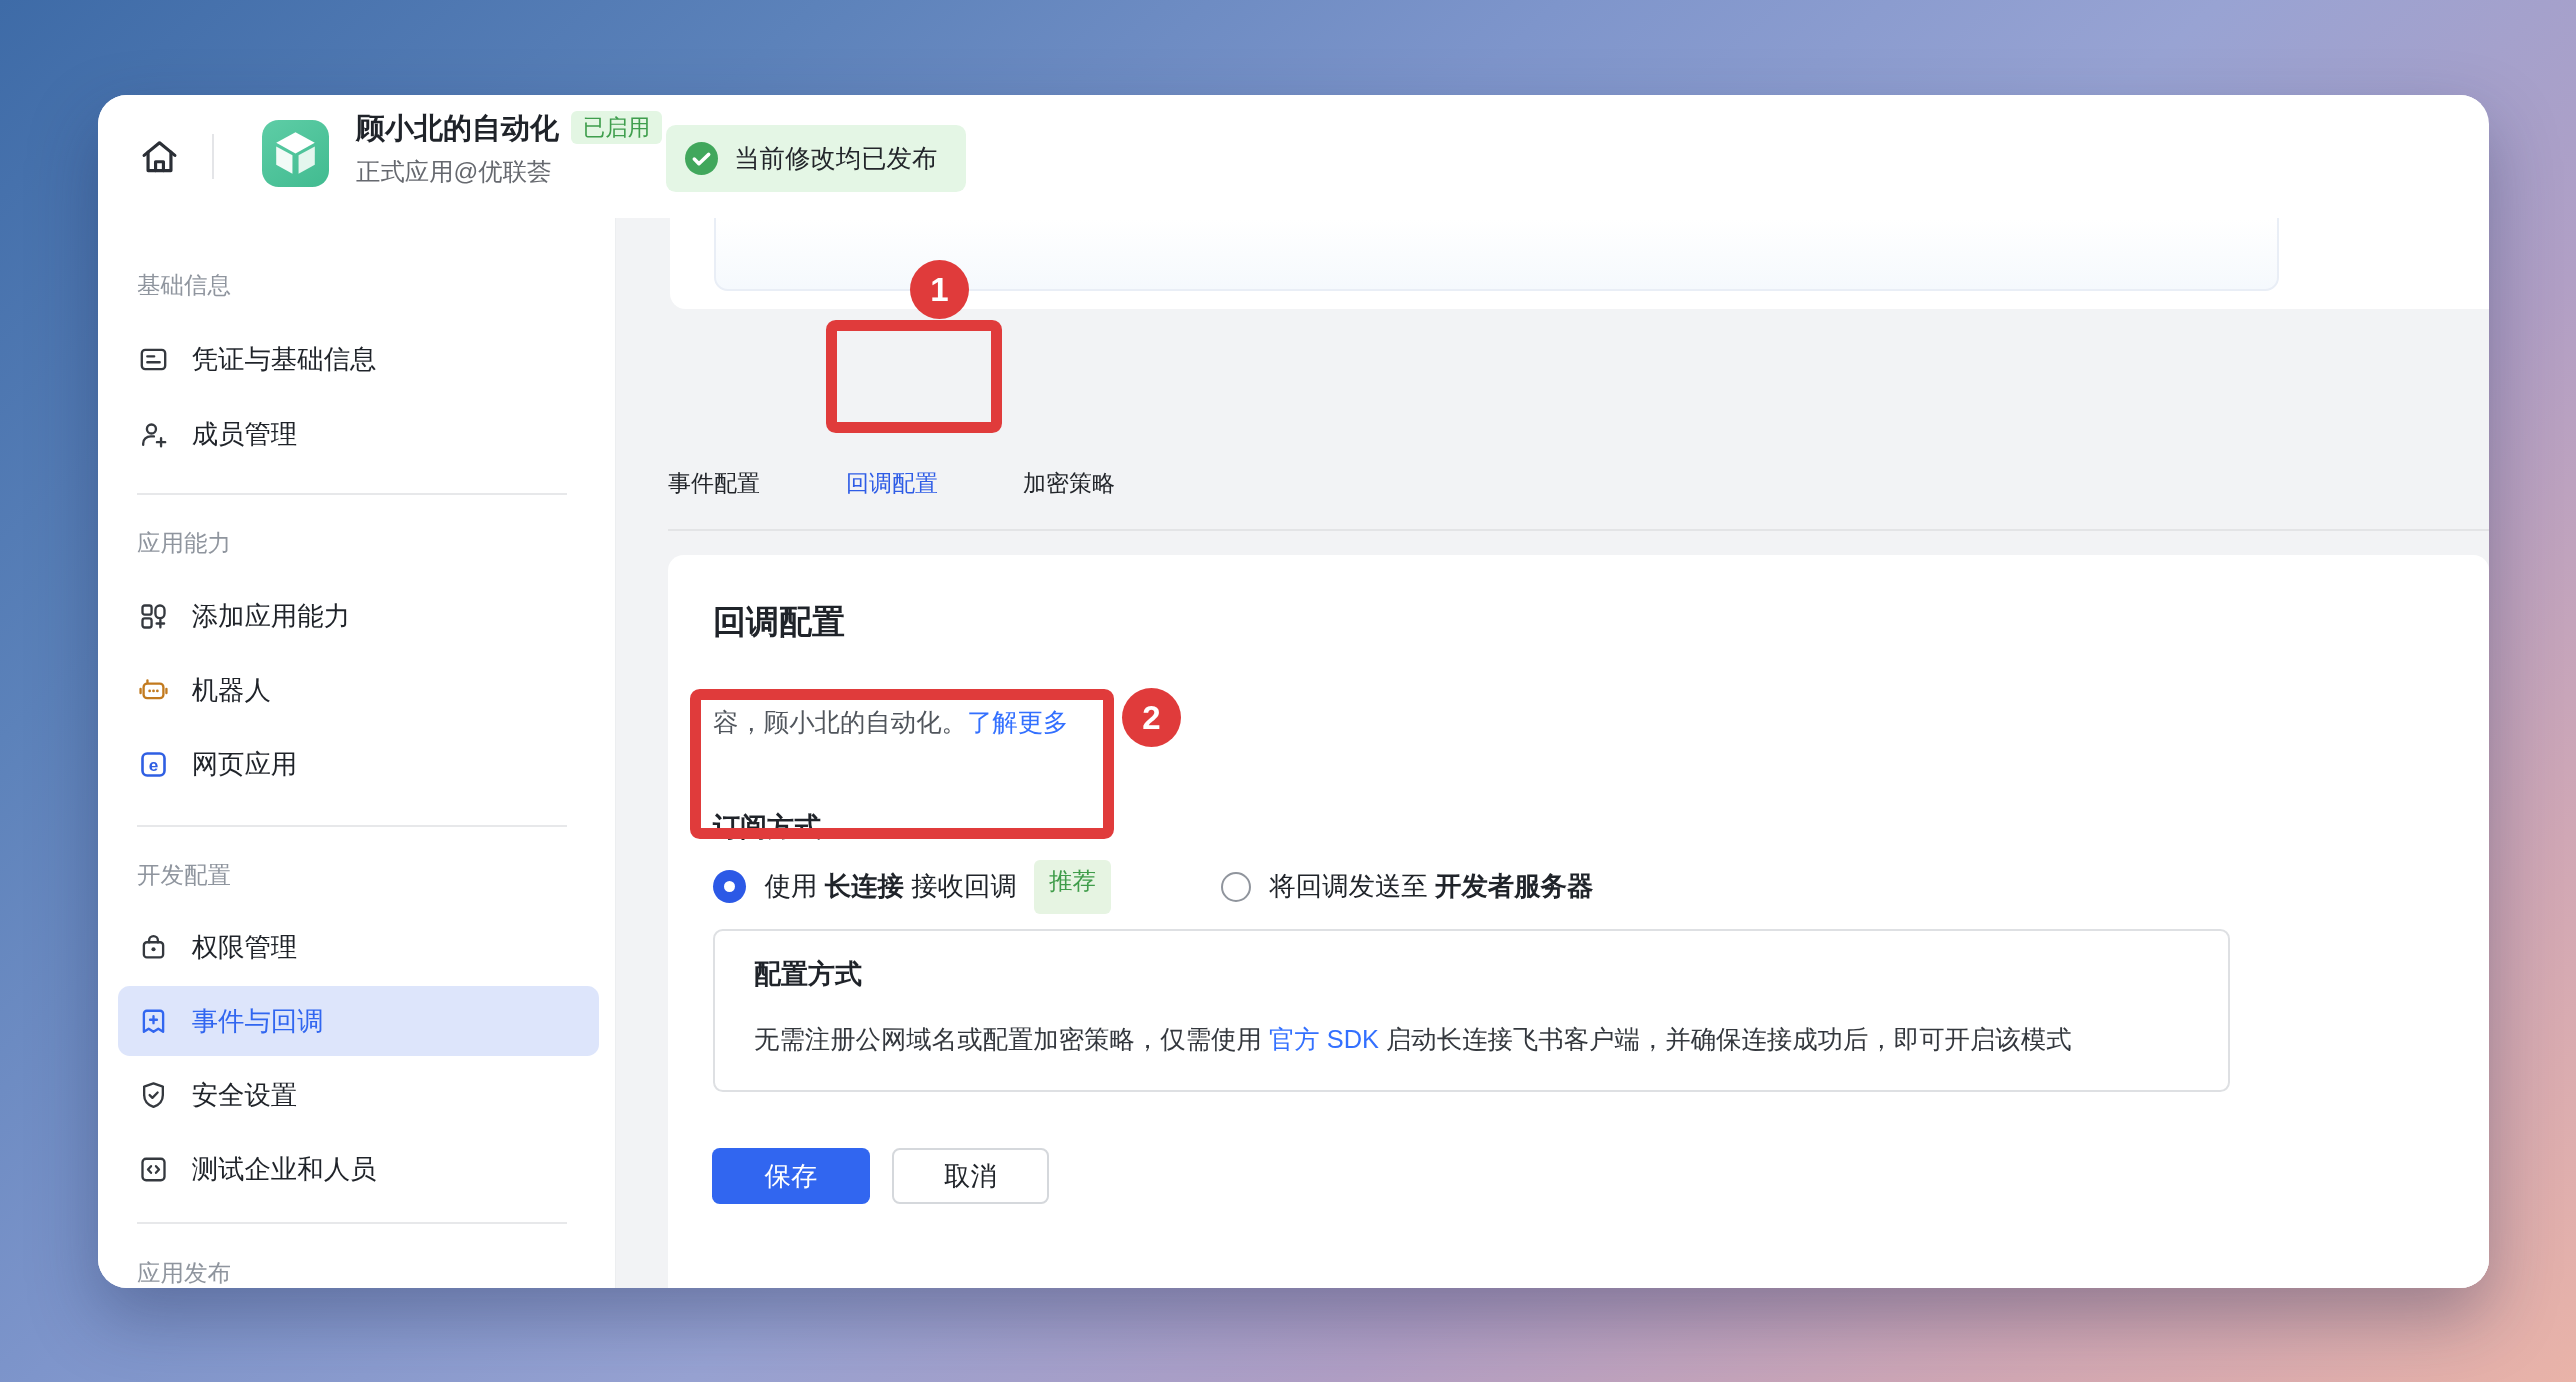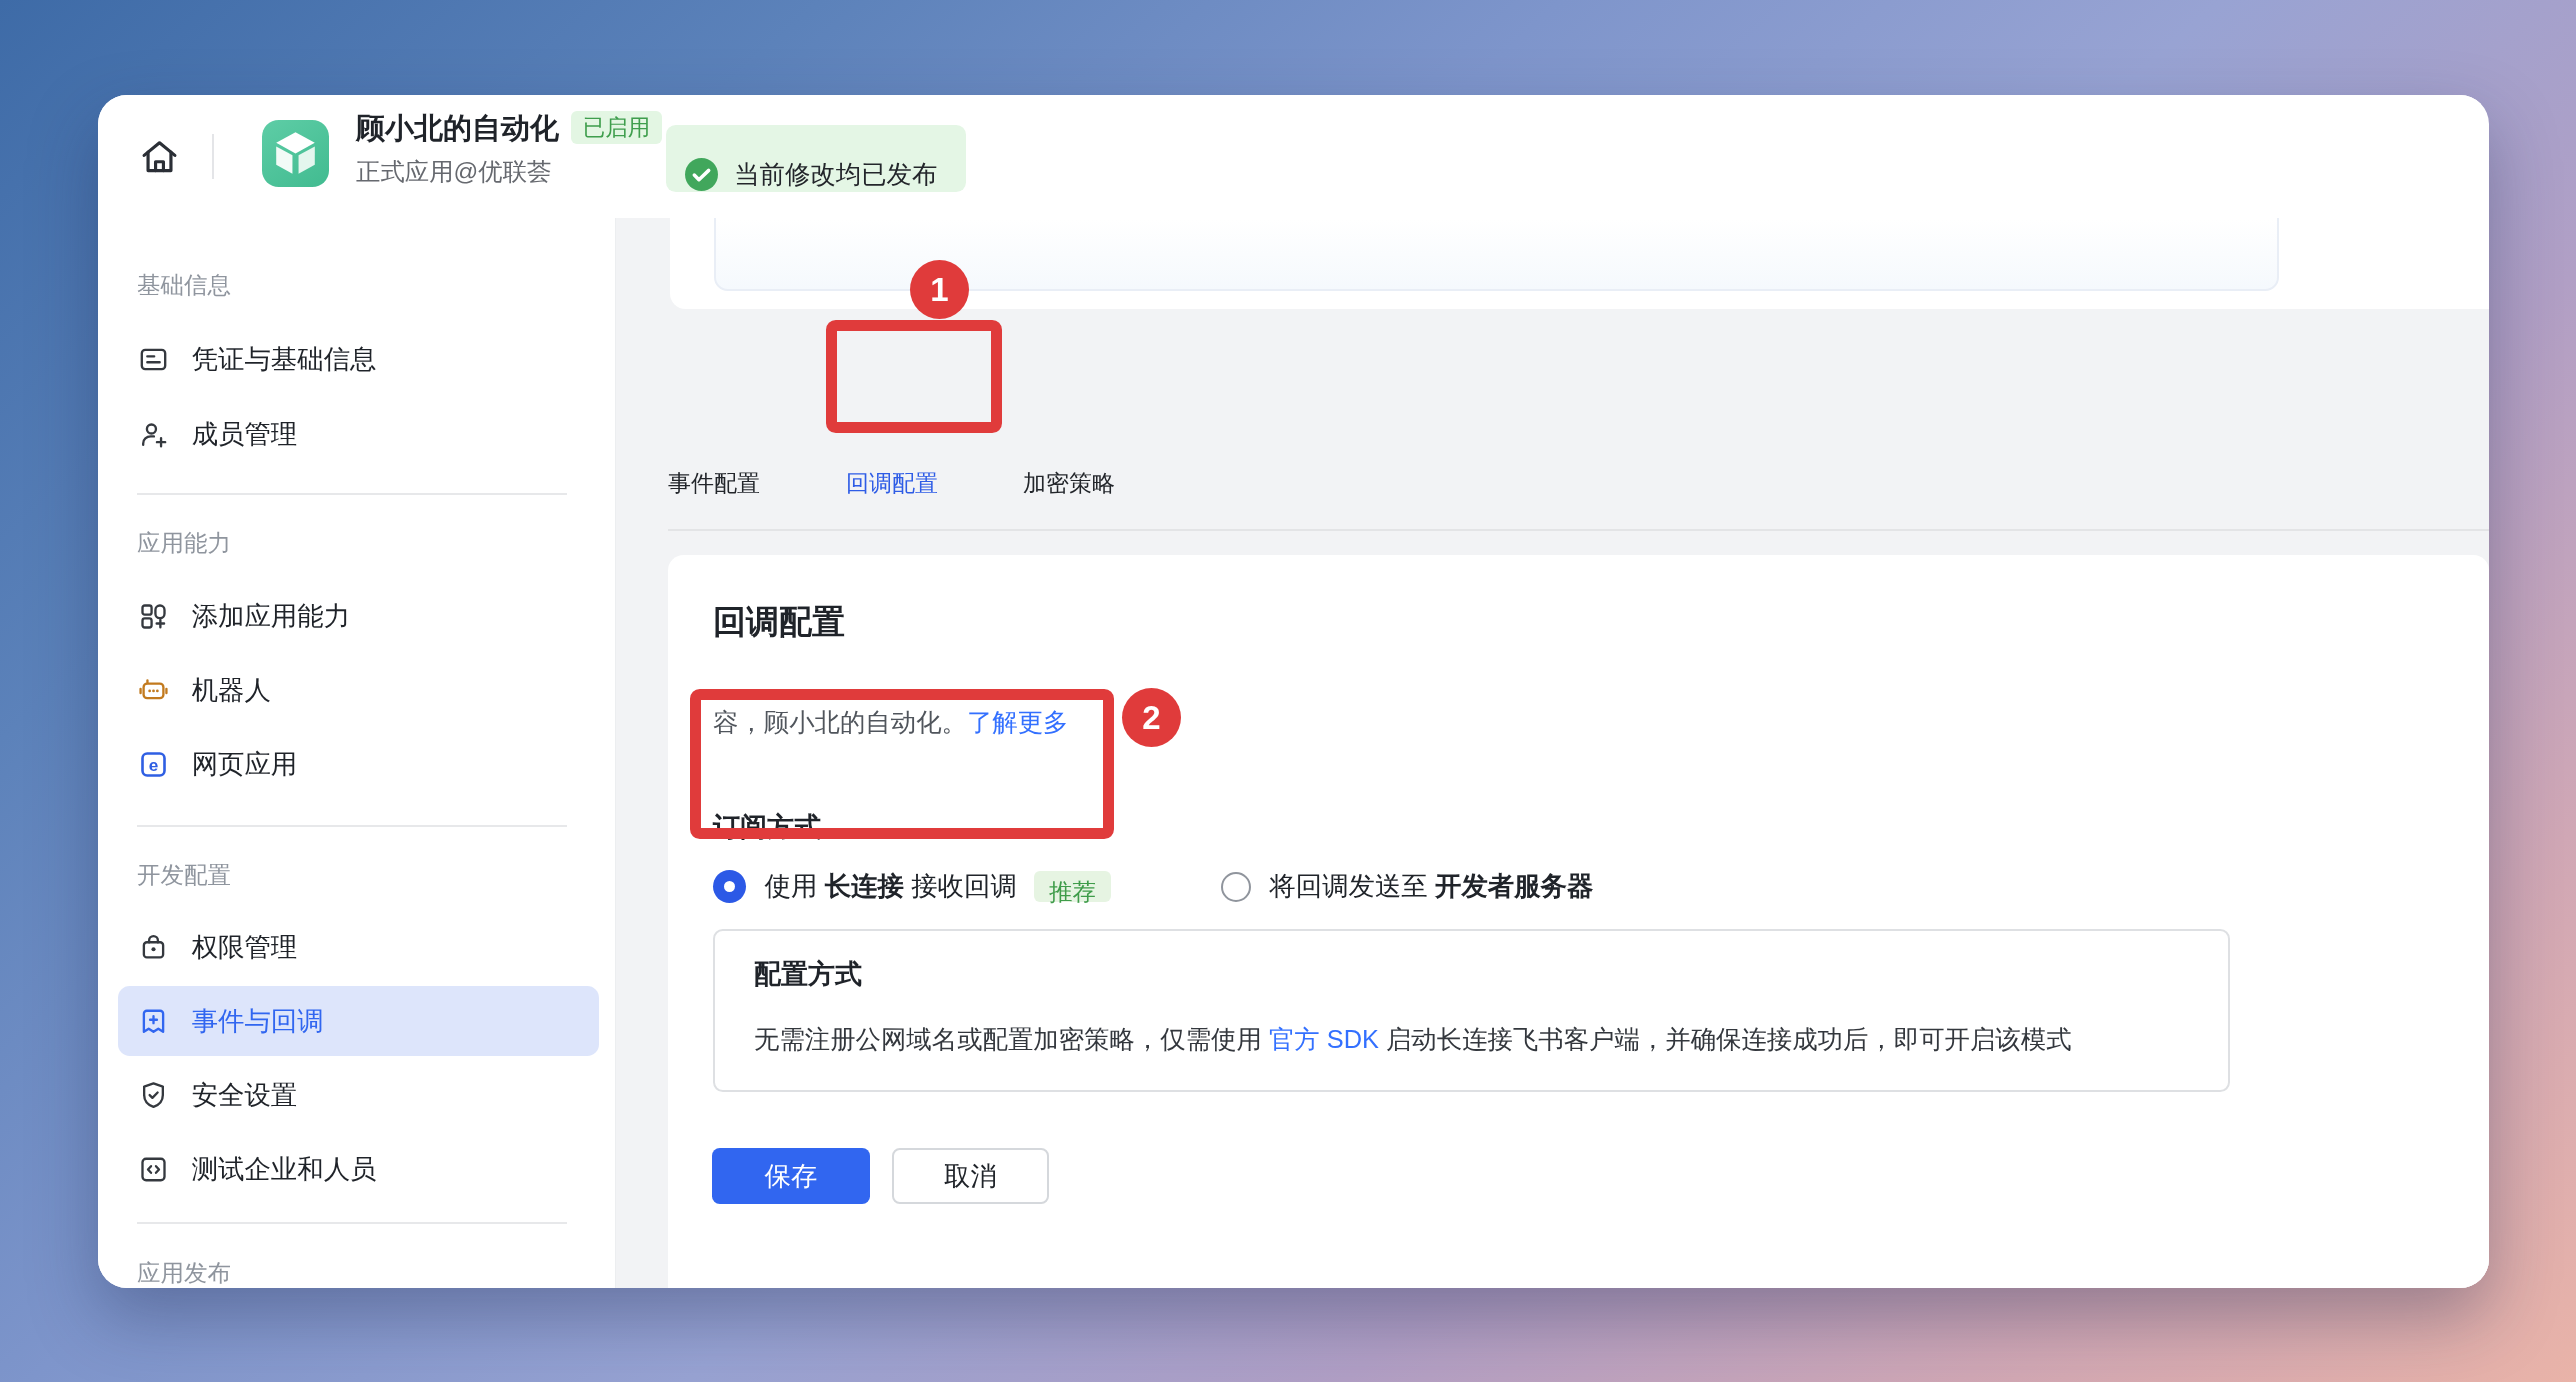--- a/index.html
+++ b/index.html
@@ -21,21 +21,21 @@
   .header { position:absolute; left:0; top:0; right:8px; height:123px; background:#fff; }
   .home-btn { position:absolute; left:39px; top:39px; width:45px; height:45px; cursor:pointer; }
   .header-vdiv { position:absolute; left:114px; top:39px; width:2px; height:45px; background:#e4e5e8; }
   .app-icon { position:absolute; left:164px; top:25.4px; width:67px; height:67px; border-radius:16.6px;
     background:linear-gradient(145deg,#5ecda6,#41bb90); }
   .app-title { position:absolute; left:258px; top:13.7px; font-size:29px; font-weight:bold; color:#1f2329; white-space:nowrap; }
   .status-badge { position:absolute; left:473px; top:15.6px; height:33px; padding:0 11.7px; line-height:33px;
     background:#e3f6e3; color:#3f9e4d; font-size:22.5px; border-radius:5.9px; }
   .app-subtitle { position:absolute; left:258px; top:61px; font-size:24.4px; color:#66696f; white-space:nowrap; }
   .banner { position:absolute; left:568px; top:30px; height:67px; padding:0 29px 0 17.6px;
-    background:#e4f6e5; border-radius:9.8px; display:flex; align-items:flex-end; gap:15.6px; }
+    background:#e4f6e5; border-radius:9.8px; display:flex; align-items:center; gap:15.6px; }
   .banner-text { font-size:25.4px; color:#23262b; white-space:nowrap; }
 
   
   .sidebar { position:absolute; left:0; top:123px; width:518px; bottom:0; background:#fff; border-right:1px solid #eceef0; }
   .side-section { position:absolute; left:39px; font-size:23.5px; color:#8f959e; white-space:nowrap; }
   .side-item { position:absolute; left:19.6px; width:481px; height:47px; display:flex; align-items:center; cursor:pointer; }
   .side-item .ic { width:33px; height:33px; margin-left:19.6px; flex:0 0 auto; }
   .side-item .lbl { margin-left:21.5px; font-size:26.4px; color:#1f2329; white-space:nowrap; }
   .side-item.selected { height:70px; background:#dde5fb; border-radius:11.7px; }
   .side-item.selected .lbl { color:#3166f0; }
@@ -57,21 +57,21 @@
   .cb-title { position:absolute; left:45px; top:45px; font-size:33px; font-weight:bold; color:#1f2329; }
   .cb-desc { position:absolute; left:45px; top:98px; font-size:25.4px; line-height:46px; color:#50555c; white-space:nowrap; }
   .link { color:#3370ff; cursor:pointer; }
   .sub-label { position:absolute; left:45px; top:254px; font-size:27px; font-weight:bold; color:#1f2329; }
   .radio-row { position:absolute; left:45px; top:309px; height:45px; display:flex; align-items:center; }
   .radio-on { width:33px; height:33px; border-radius:50%; background:#2c59e6; position:relative; cursor:pointer; flex:0 0 auto; }
   .radio-on::after { content:""; position:absolute; left:10.8px; top:10.8px; width:11.7px; height:11.7px; border-radius:50%; background:#fff; }
   .radio-off { width:30px; height:30px; border-radius:50%; background:#fff; border:2px solid #90959d; cursor:pointer; flex:0 0 auto; }
   .radio-lbl { margin-left:18.6px; font-size:26.4px; color:#20242a; white-space:nowrap; }
   .radio-lbl b { font-weight:bold; }
-  .reco-badge { margin-left:17.6px; height:31px; line-height:43px; padding:0 14.7px; background:#e6f4e2;
+  .reco-badge { margin-left:17.6px; height:54px; line-height:43px; padding:0 14.7px; background:#e6f4e2;
     color:#3f9c4a; font-size:23.5px; border-radius:5.9px; white-space:nowrap; }
   .config-box { position:absolute; left:45px; top:374px; width:1517px; height:163px;
     border:2px solid #dee0e3; border-radius:9.8px; background:#fff; }
   .config-title { position:absolute; left:39px; top:25.4px; font-size:27px; font-weight:bold; color:#1f2329; }
   .config-text { position:absolute; left:39px; top:92px; font-size:25.4px; color:#33373d; white-space:nowrap; }
   .btn-save { position:absolute; left:44px; top:593px; width:158px; height:56px; background:#3166f0; color:#fff;
     border:none; border-radius:7.8px; font-size:26.4px; font-family:inherit; cursor:pointer; }
   .btn-cancel { position:absolute; left:224px; top:593px; width:157px; height:56px; background:#fff; color:#20242a;
     border:2px solid #d5d8dc; border-radius:7.8px; font-size:26.4px; font-family:inherit; cursor:pointer; }
 

